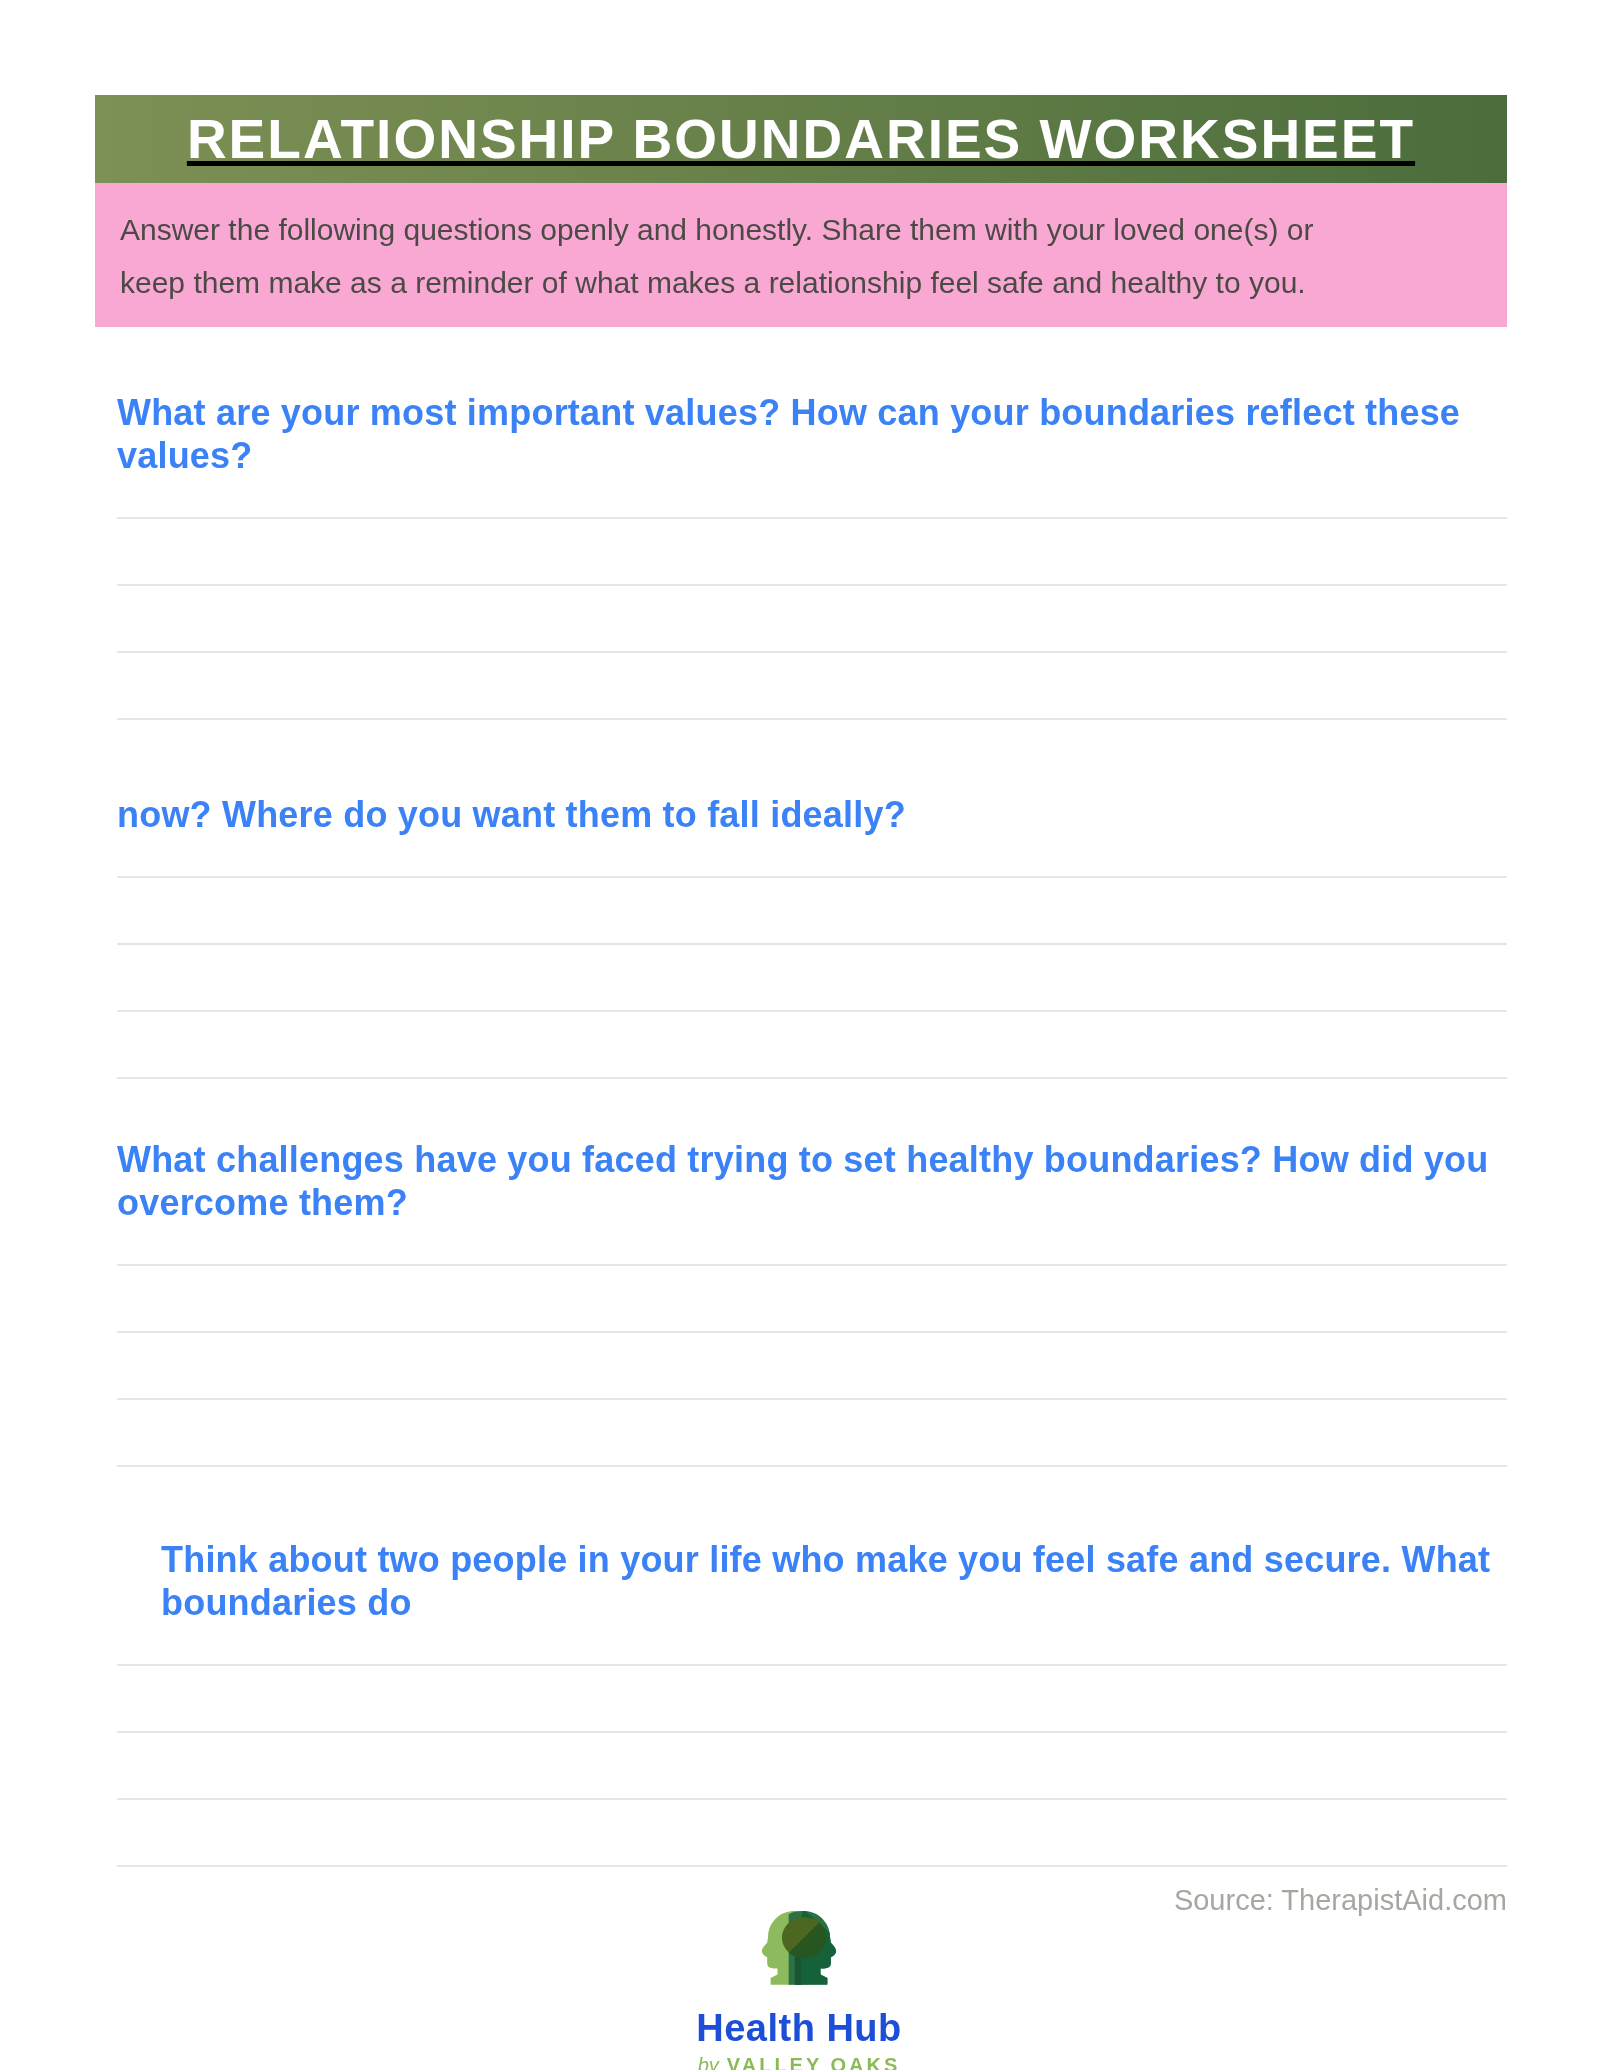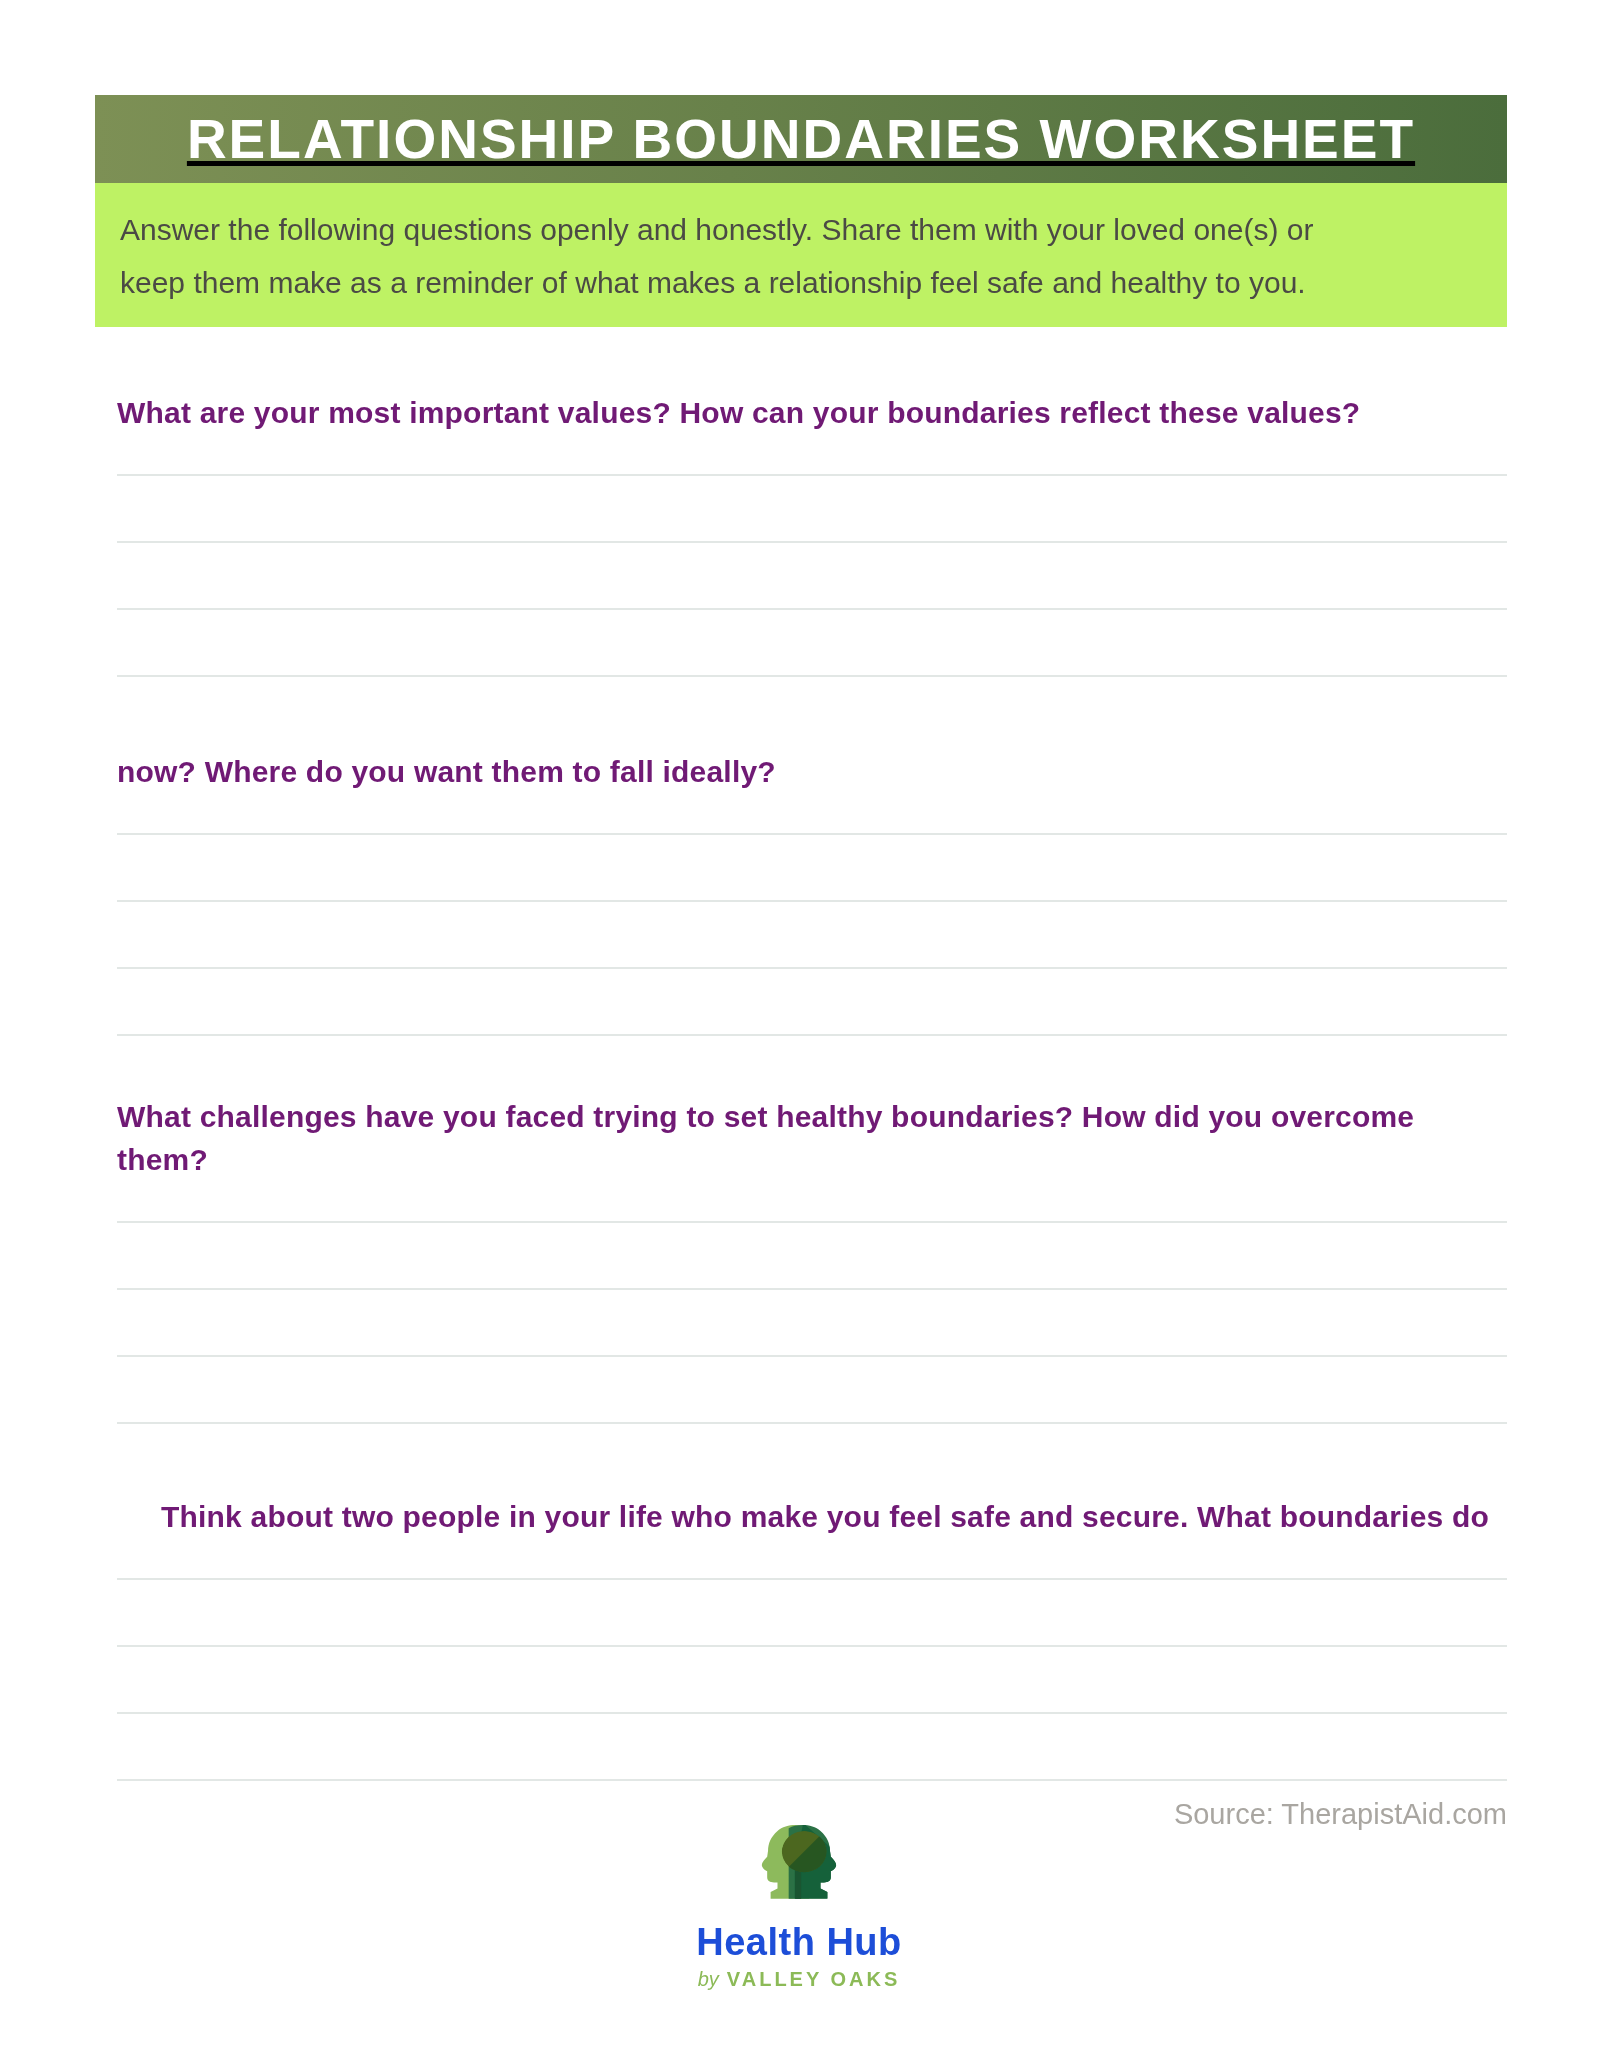--- a/index.html
+++ b/index.html
@@ -24,33 +24,33 @@
     color: #ffffff;
     font-size: 55px;
     font-weight: 700;
     letter-spacing: 2px;
     white-space: nowrap;
   }
   .instructions {
     margin: 0 91px 0 95px;
     width: 1412px;
     height: 144px;
-    background: #bef264;
+    background: #f9a8d4;
     padding: 20px 27px 0 25px;
     color: #4b4a45;
     font-size: 30px;
     line-height: 53px;
   }
   .content {
     margin-left: 117px;
     width: 1390px;
   }
   .question-text {
-    color: #701a75;
-    font-size: 30px;
+    color: #3b82f6;
+    font-size: 36px;
     font-weight: 700;
     line-height: 43px;
     letter-spacing: 0.2px;
   }
   .q1 { margin-top: 64px; }
   .q2 { margin-top: 73px; }
   .q3 { margin-top: 59px; }
   .q4 { margin-top: 71px; margin-left: 44px; }
   .answer-lines .answer-line {
     height: 67px;

